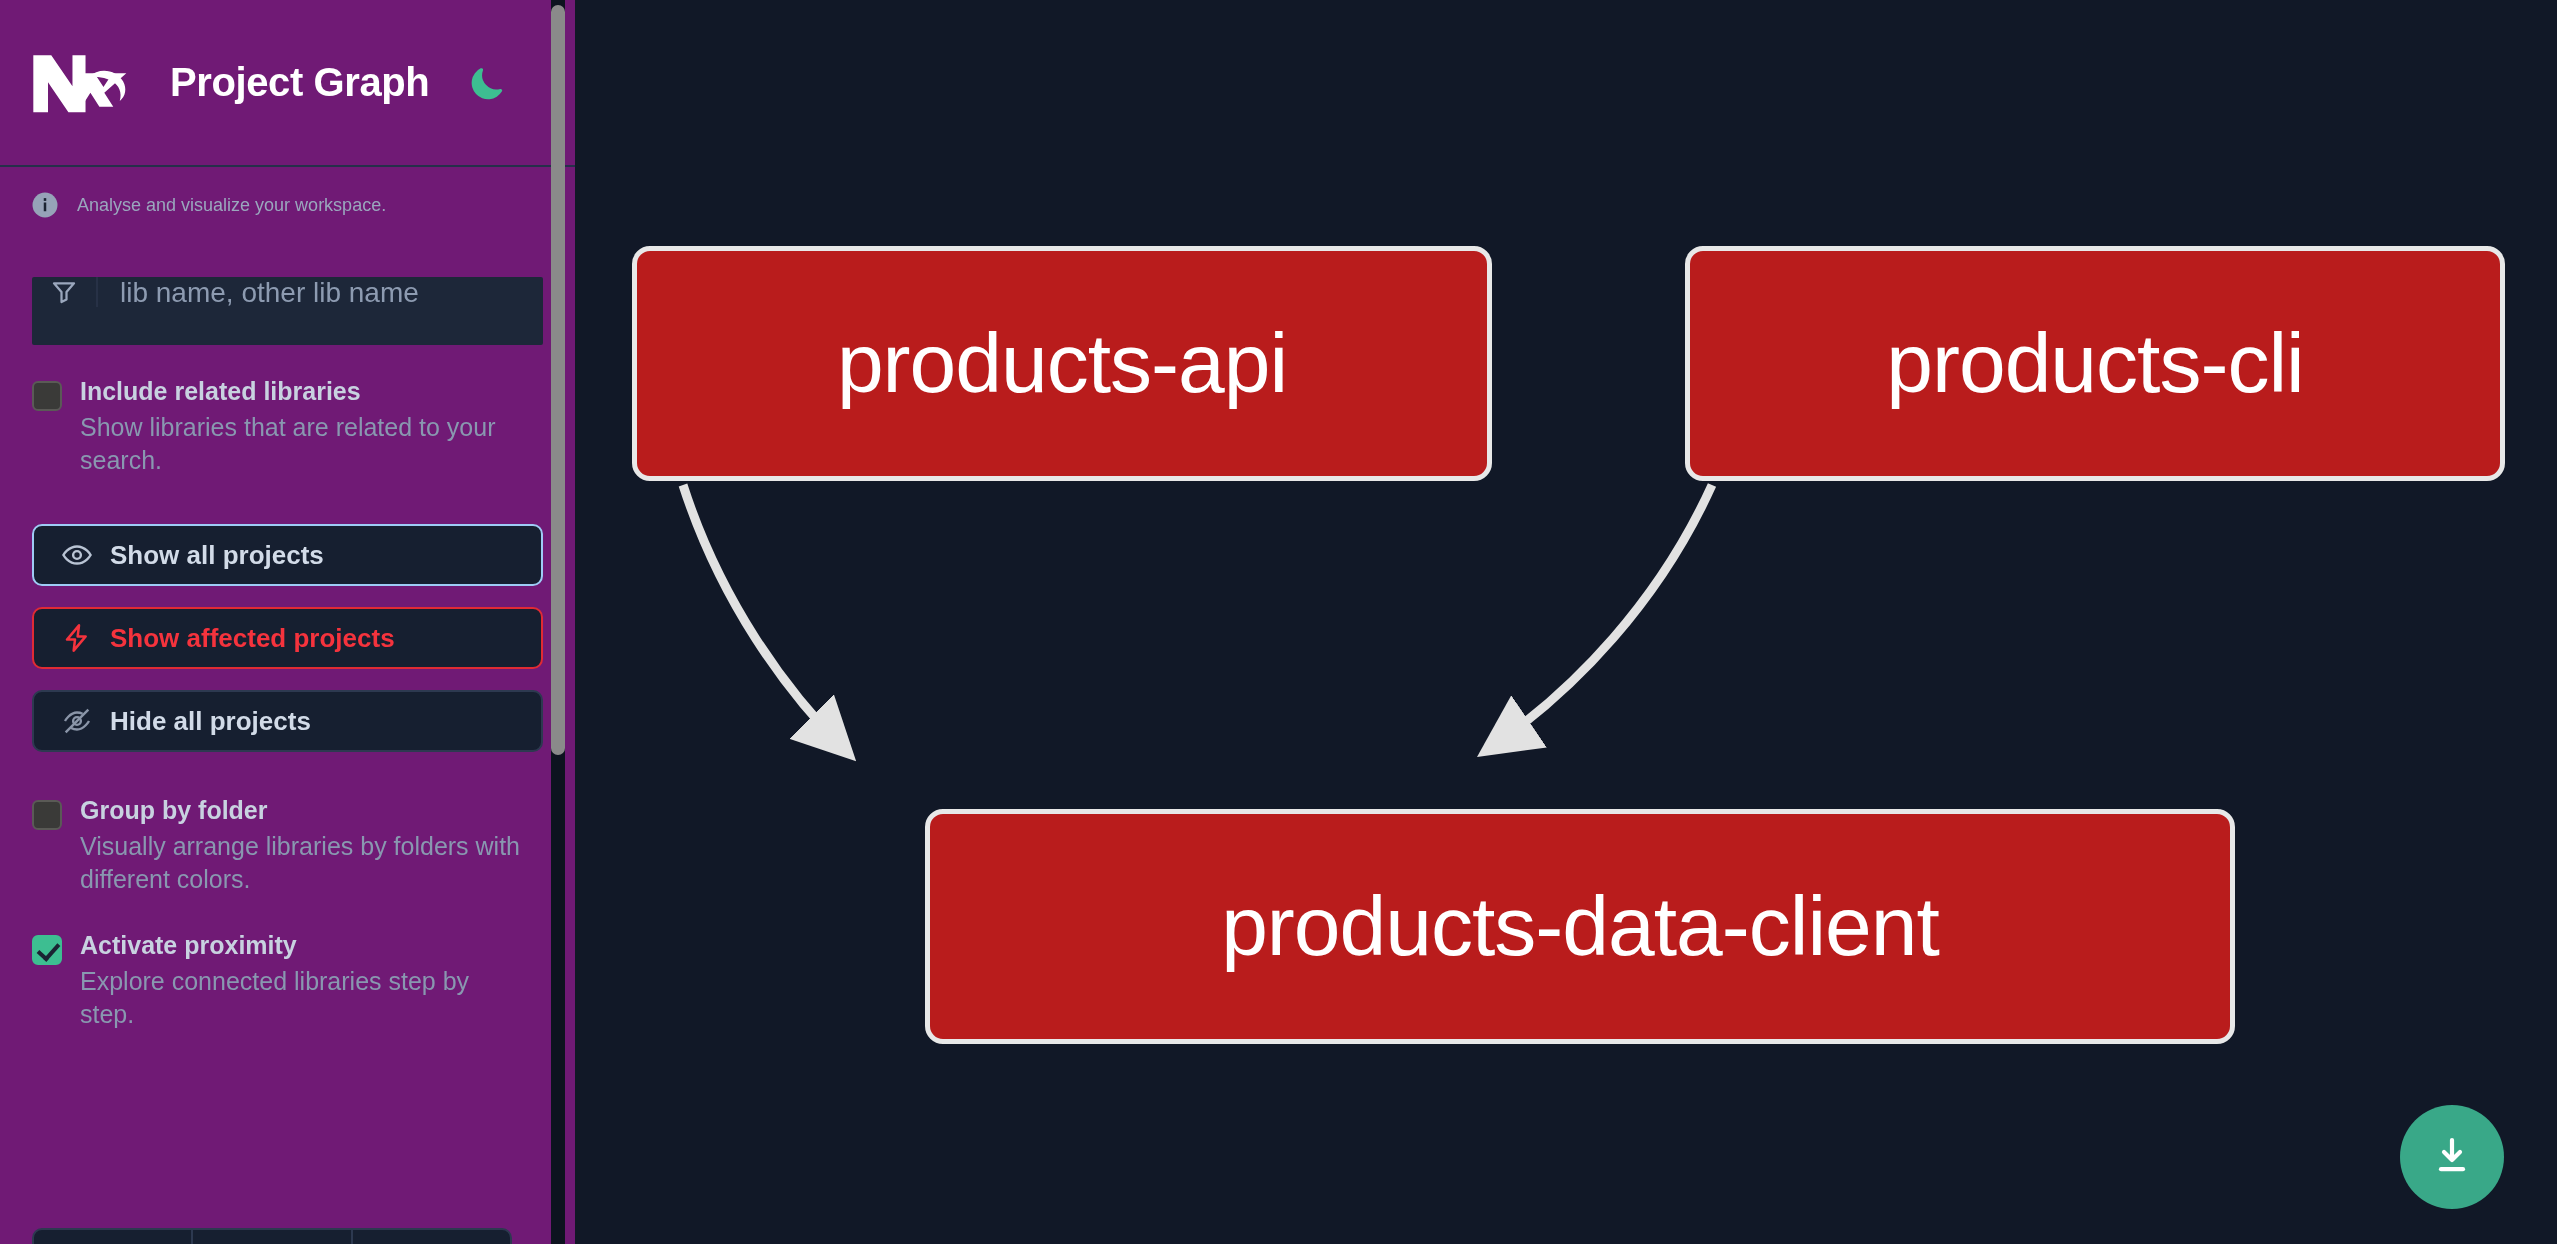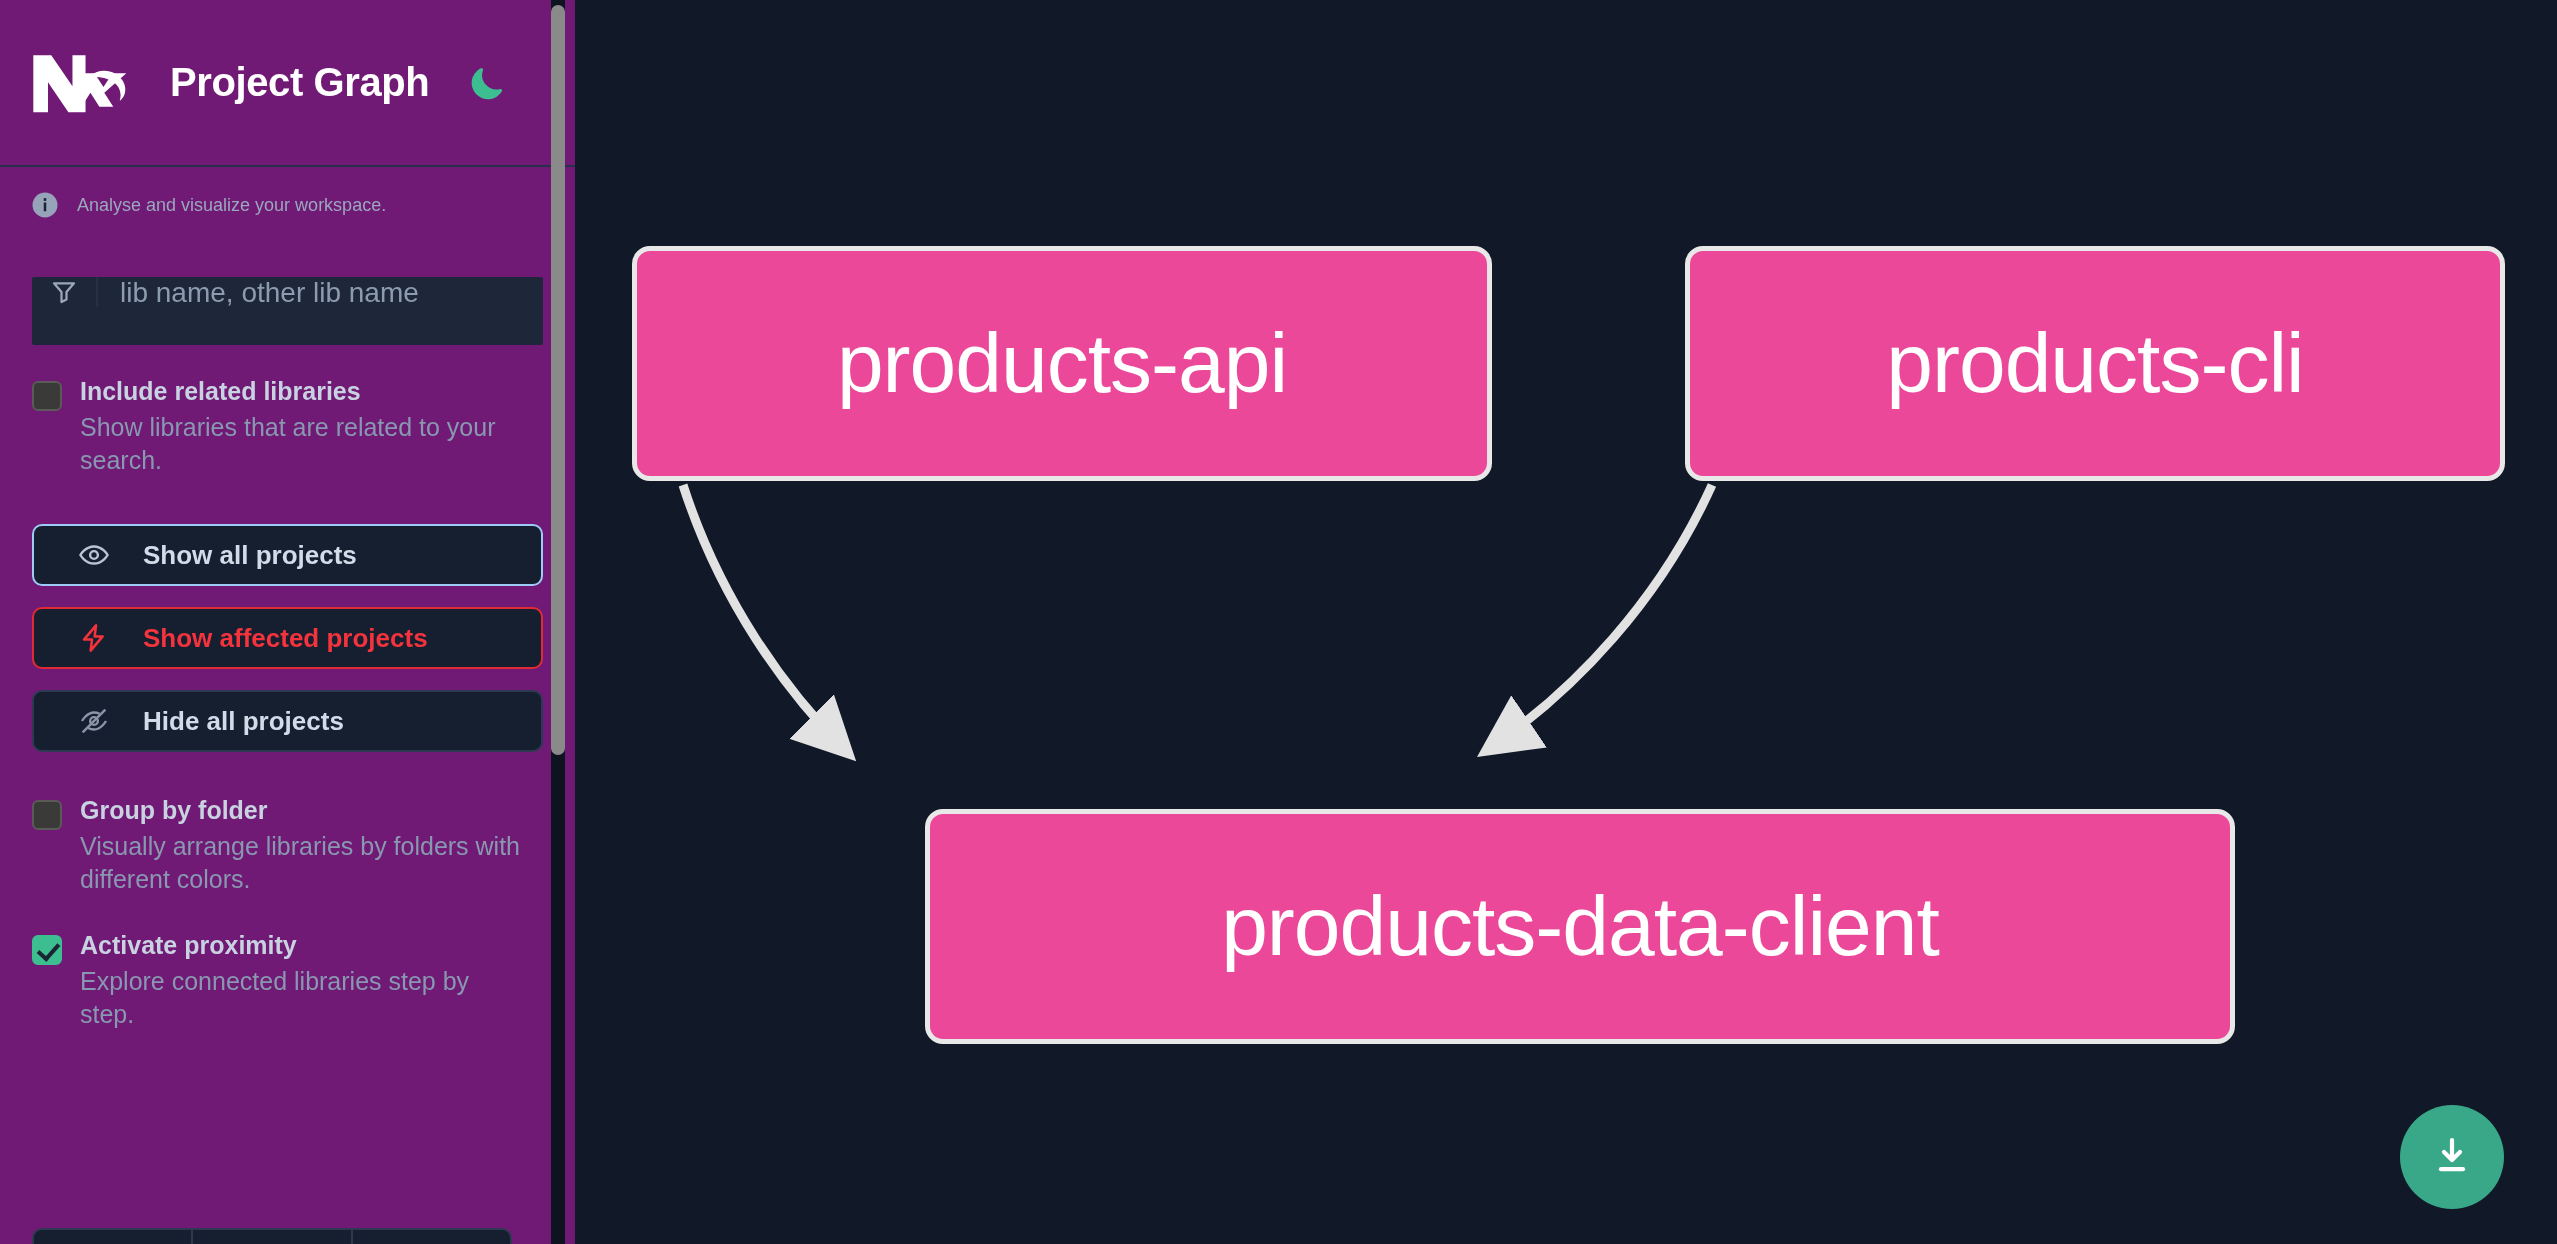--- a/index.html
+++ b/index.html
@@ -149,22 +149,22 @@
     max-width: 445px;
   }
 
   
   .btn-group { margin: 46px 32px 0 32px; display: flex; flex-direction: column; gap: 21px; }
   .gbtn {
     height: 62px;
     border-radius: 10px;
     display: flex;
     align-items: center;
-    gap: 32px;
-    padding-left: 43px;
+    gap: 16px;
+    padding-left: 26px;
     background: #161F30;
     border: 2px solid #2d3950;
     cursor: pointer;
     font-size: 26px;
     font-weight: 700;
     color: #d2dbe8;
   }
   .gbtn.primary { border-color: #9ecbf5; }
   .gbtn.danger { border-color: #e02b34; color: #f5333d; font-weight: 700; }
   .gbtn .gicon { width: 34px; height: 34px; flex: 0 0 34px; display: flex; align-items: center; justify-content: center; }
@@ -205,21 +205,21 @@
     position: relative;
     flex: 1 1 auto;
     height: 1244px;
     background: #111827;
     overflow: hidden;
   }
   .graph-svg { position: absolute; inset: 0; width: 100%; height: 100%; }
 
   .node {
     position: absolute;
-    background: #ec4899;
+    background: #b91c1c;
     border: 5px solid #e8e8e8;
     border-radius: 18px;
     display: flex;
     align-items: center;
     justify-content: center;
     color: #ffffff;
     font-size: 84px;
     font-weight: 400;
     letter-spacing: -1px;
     cursor: pointer;

